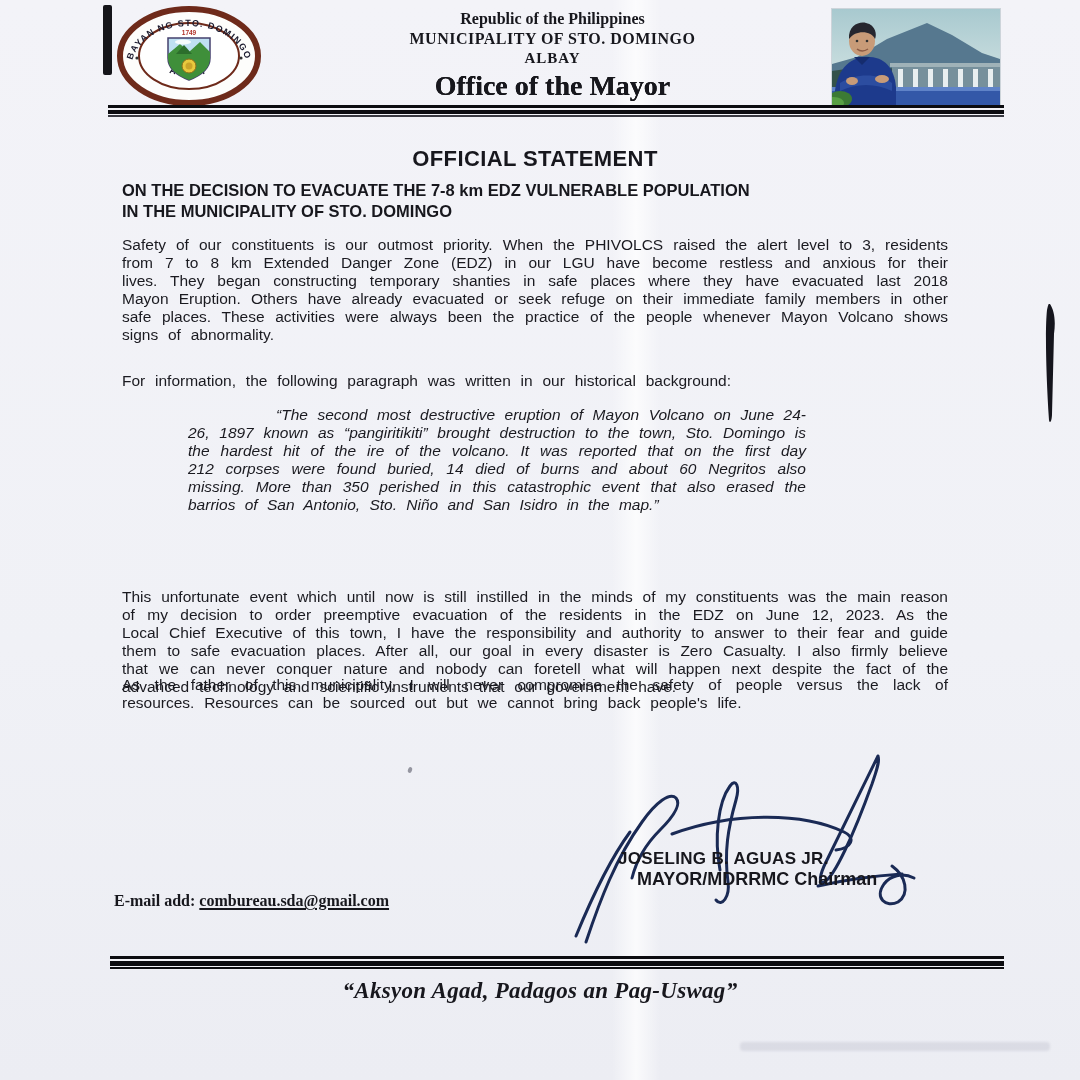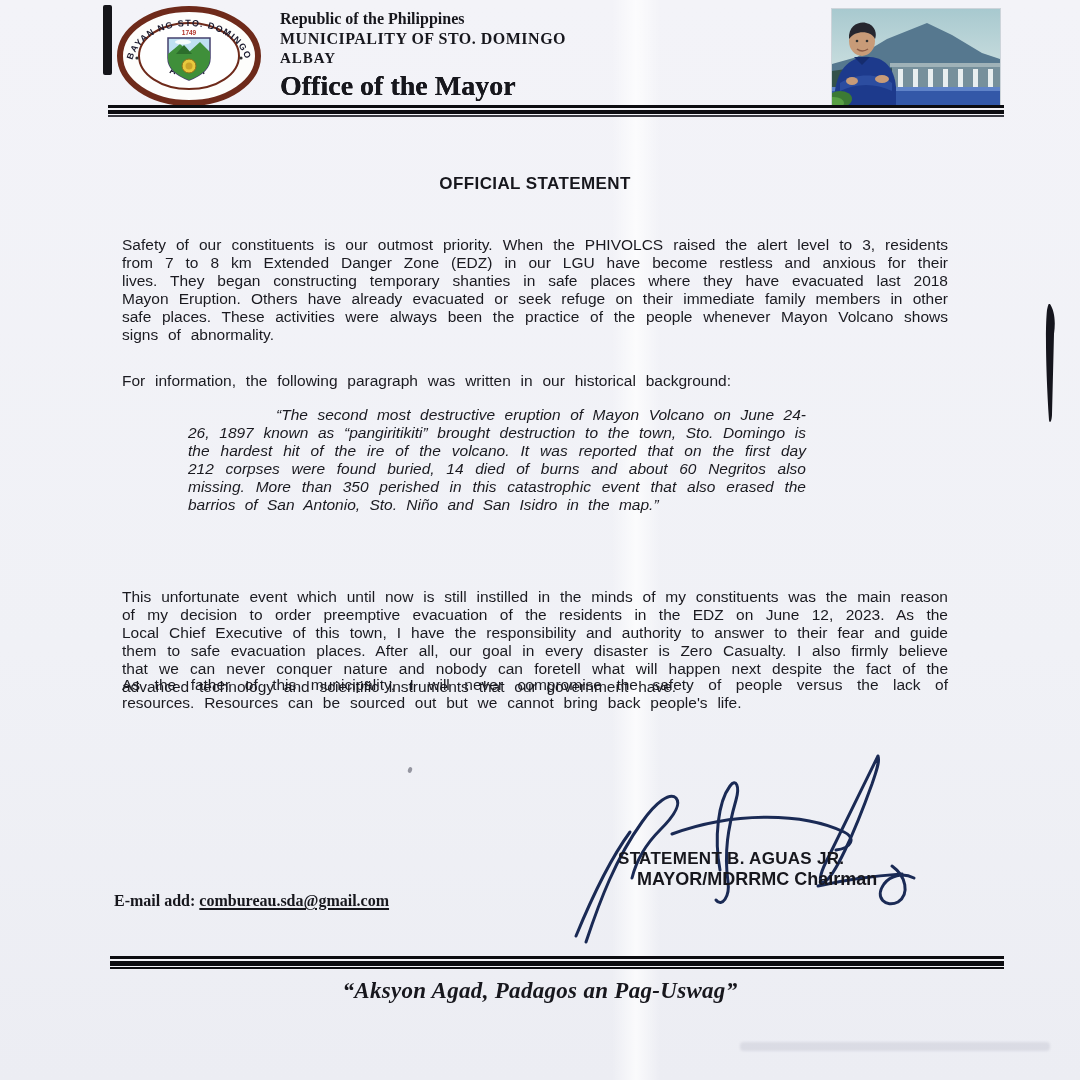--- a/index.html
+++ b/index.html
@@ -10,21 +10,21 @@
     color:#17171d;
   }
   .fold-band{
     position:absolute;left:612px;top:0;width:48px;height:1080px;
     background:linear-gradient(90deg,rgba(255,255,255,0),rgba(255,255,255,.75),rgba(255,255,255,0));
     pointer-events:none;
   }
   
   .seal{position:absolute;left:116px;top:6px;}
   .header-text{
-    position:absolute;left:280px;top:10px;width:545px;text-align:left;
+    position:absolute;left:280px;top:10px;width:545px;text-align:center;
     font-family:"Liberation Serif",serif;
   }
   .republic{font-size:16px;font-weight:bold;}
   .municipality{font-size:16px;font-weight:bold;letter-spacing:.5px;margin-top:2px;}
   .province-line{font-size:15px;font-weight:bold;letter-spacing:1px;margin-top:2px;}
   .office{
     font-family:Liberation Serif, serif;font-size:28px;font-weight:bold;margin-top:3px;
     text-shadow:0 0 .6px #000;
   }
   .photo{position:absolute;left:831px;top:8px;border:1px solid #cdd4da;}
@@ -33,21 +33,21 @@
     background:linear-gradient(180deg,#0c0c10 0 3px,#f2f2f6 3px 5px,#0c0c10 5px 9px,#f2f2f6 9px 10px,#3a3a42 10px 12px);
   }
   
   .artifact-left{position:absolute;left:103px;top:5px;width:9px;height:70px;background:#15151a;border-radius:2px;}
   .artifact-right{position:absolute;left:1043px;top:304px;}
   .smudge{position:absolute;left:740px;top:1042px;width:310px;height:9px;background:rgba(110,115,140,.14);filter:blur(1px);border-radius:4px;}
   .speck{position:absolute;left:408px;top:767px;width:4px;height:6px;background:rgba(60,60,75,.5);border-radius:50%;transform:rotate(20deg);}
   
   .doc-title{
     position:absolute;left:122px;top:146px;width:826px;text-align:center;
-    font-weight:bold;font-size:17px;letter-spacing:.4px;margin-top:28px;
+    font-weight:bold;font-size:22px;letter-spacing:.4px;
   }
   .subject{
     position:absolute;left:122px;top:180px;width:826px;
     font-weight:bold;font-size:16.5px;line-height:20.5px;
   }
   .body-par{
     position:absolute;left:122px;width:826px;margin:0;
     font-size:15.5px;line-height:18.1px;text-align:justify;word-spacing:5.5px;
     color:#1a1a20;
   }
@@ -158,20 +158,24 @@
 
     <div class="header-rule"></div>
   </div>
 
   <svg class="artifact-right" width="14" height="122" viewBox="0 0 14 122">
     <path d="M 7,0 C 11,6 13,16 11,30 L 9,110 C 9,116 7,121 6,116 C 3,70 2,24 4,6 C 5,1 6,-2 7,0 Z" fill="#15151d"></path>
   </svg>
 
   <div class="doc-title">OFFICIAL STATEMENT</div>
 
+  <div class="subject">
+    <div>ON THE DECISION TO EVACUATE THE 7-8 km EDZ VULNERABLE POPULATION</div>
+    <div>IN THE MUNICIPALITY OF STO. DOMINGO</div>
+  </div>
 
   <p class="body-par p1">Safety of our constituents is our outmost priority. When the PHIVOLCS raised the alert level to 3, residents from 7 to 8 km Extended Danger Zone (EDZ) in our LGU have become restless and anxious for their lives. They began constructing temporary shanties in safe places where they have evacuated last 2018 Mayon Eruption. Others have already evacuated or seek refuge on their immediate family members in other safe places. These activities were always been the practice of the people whenever Mayon Volcano shows signs of abnormality.</p>
 
   <p class="body-par intro">For information, the following paragraph was written in our historical background:</p>
 
   <blockquote class="quote">“The second most destructive eruption of Mayon Volcano on June 24-26, 1897 known as “pangiritikiti” brought destruction to the town, Sto. Domingo is the hardest hit of the ire of the volcano. It was reported that on the first day 212 corpses were found buried, 14 died of burns and about 60 Negritos also missing. More than 350 perished in this catastrophic event that also erased the barrios of San Antonio, Sto. Niño and San Isidro in the map.”</blockquote>
 
   <p class="body-par p2">This unfortunate event which until now is still instilled in the minds of my constituents was the main reason of my decision to order preemptive evacuation of the residents in the EDZ on June 12, 2023. As the Local Chief Executive of this town, I have the responsibility and authority to answer to their fear and guide them to safe evacuation places. After all, our goal in every disaster is Zero Casualty. I also firmly believe that we can never conquer nature and nobody can foretell what will happen next despite the fact of the advanced technology and scientific instruments that our government have.</p>
 
   <p class="body-par p3">As the father of this municipality, I will never compromise the safety of people versus the lack of resources. Resources can be sourced out but we cannot bring back people's life.</p>
@@ -180,21 +184,21 @@
     <g stroke="#1a2a55" stroke-width="3" fill="none" stroke-linecap="round">
       <path d="M 14,192 C 28,150 44,108 70,72 C 84,52 98,42 104,48 C 110,55 100,68 88,80 C 74,94 64,112 60,128"></path>
       <path d="M 4,186 C 18,152 36,112 58,82"></path>
       <path d="M 148,120 C 142,88 146,52 158,36 C 164,28 168,36 164,50 C 156,78 152,102 156,132 C 158,146 150,158 144,150"></path>
       <path d="M 100,84 C 160,62 230,62 272,82 C 284,88 280,98 264,100"></path>
       <path d="M 306,6 C 288,42 268,84 254,112 C 248,124 246,134 252,132 C 262,128 282,84 300,34 C 304,22 308,12 306,6"></path>
       <path d="M 246,136 C 272,130 300,126 330,124"></path>
       <path d="M 320,116 C 334,126 338,144 326,152 C 314,158 302,148 312,134 C 318,126 330,122 342,128"></path>
     </g>
   </svg>
-  <div class="sig-name">STATEMENT B. AGUAS JR.</div>
+  <div class="sig-name">JOSELING B. AGUAS JR.</div>
   <div class="sig-title">MAYOR/MDRRMC Chairman</div>
 
   <div class="speck"></div>
 
   <div class="email-line">
     <span>E-mail add:</span>
     <span class="email-addr">combureau.sda@gmail.com</span>
   </div>
   <div class="footer-rule"></div>
   <div class="slogan">“Aksyon Agad, Padagos an Pag-Uswag”</div>

